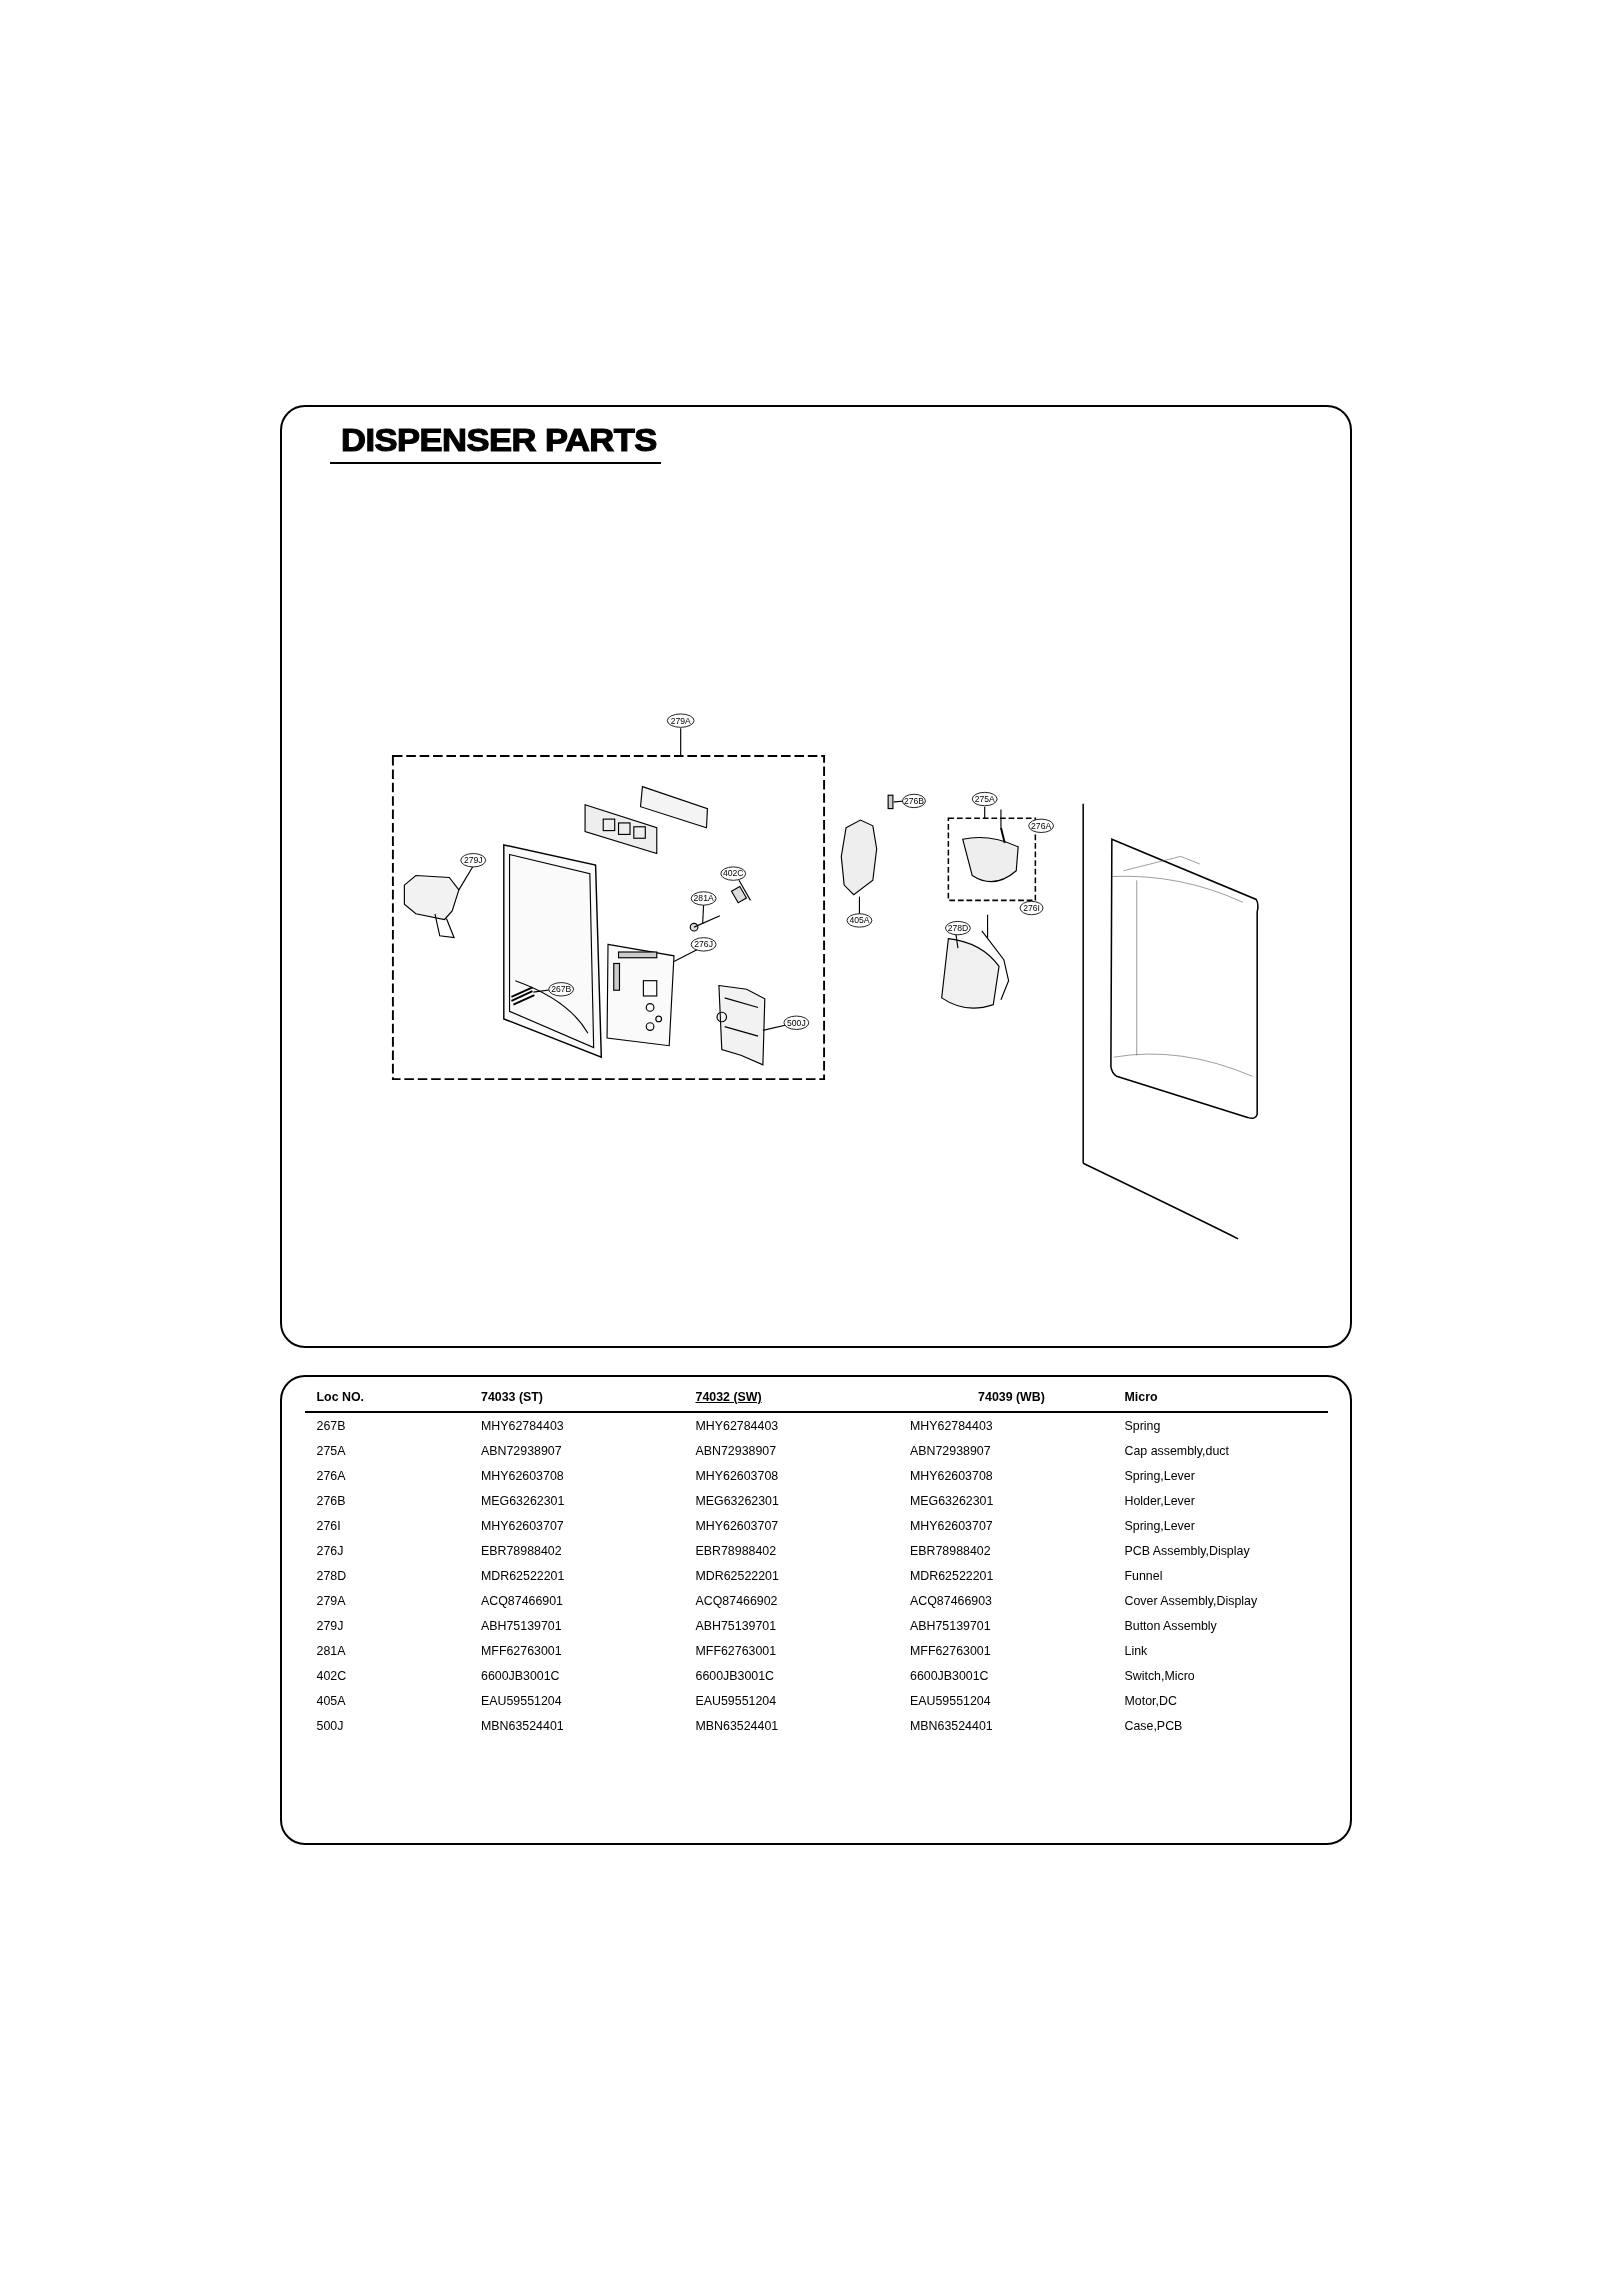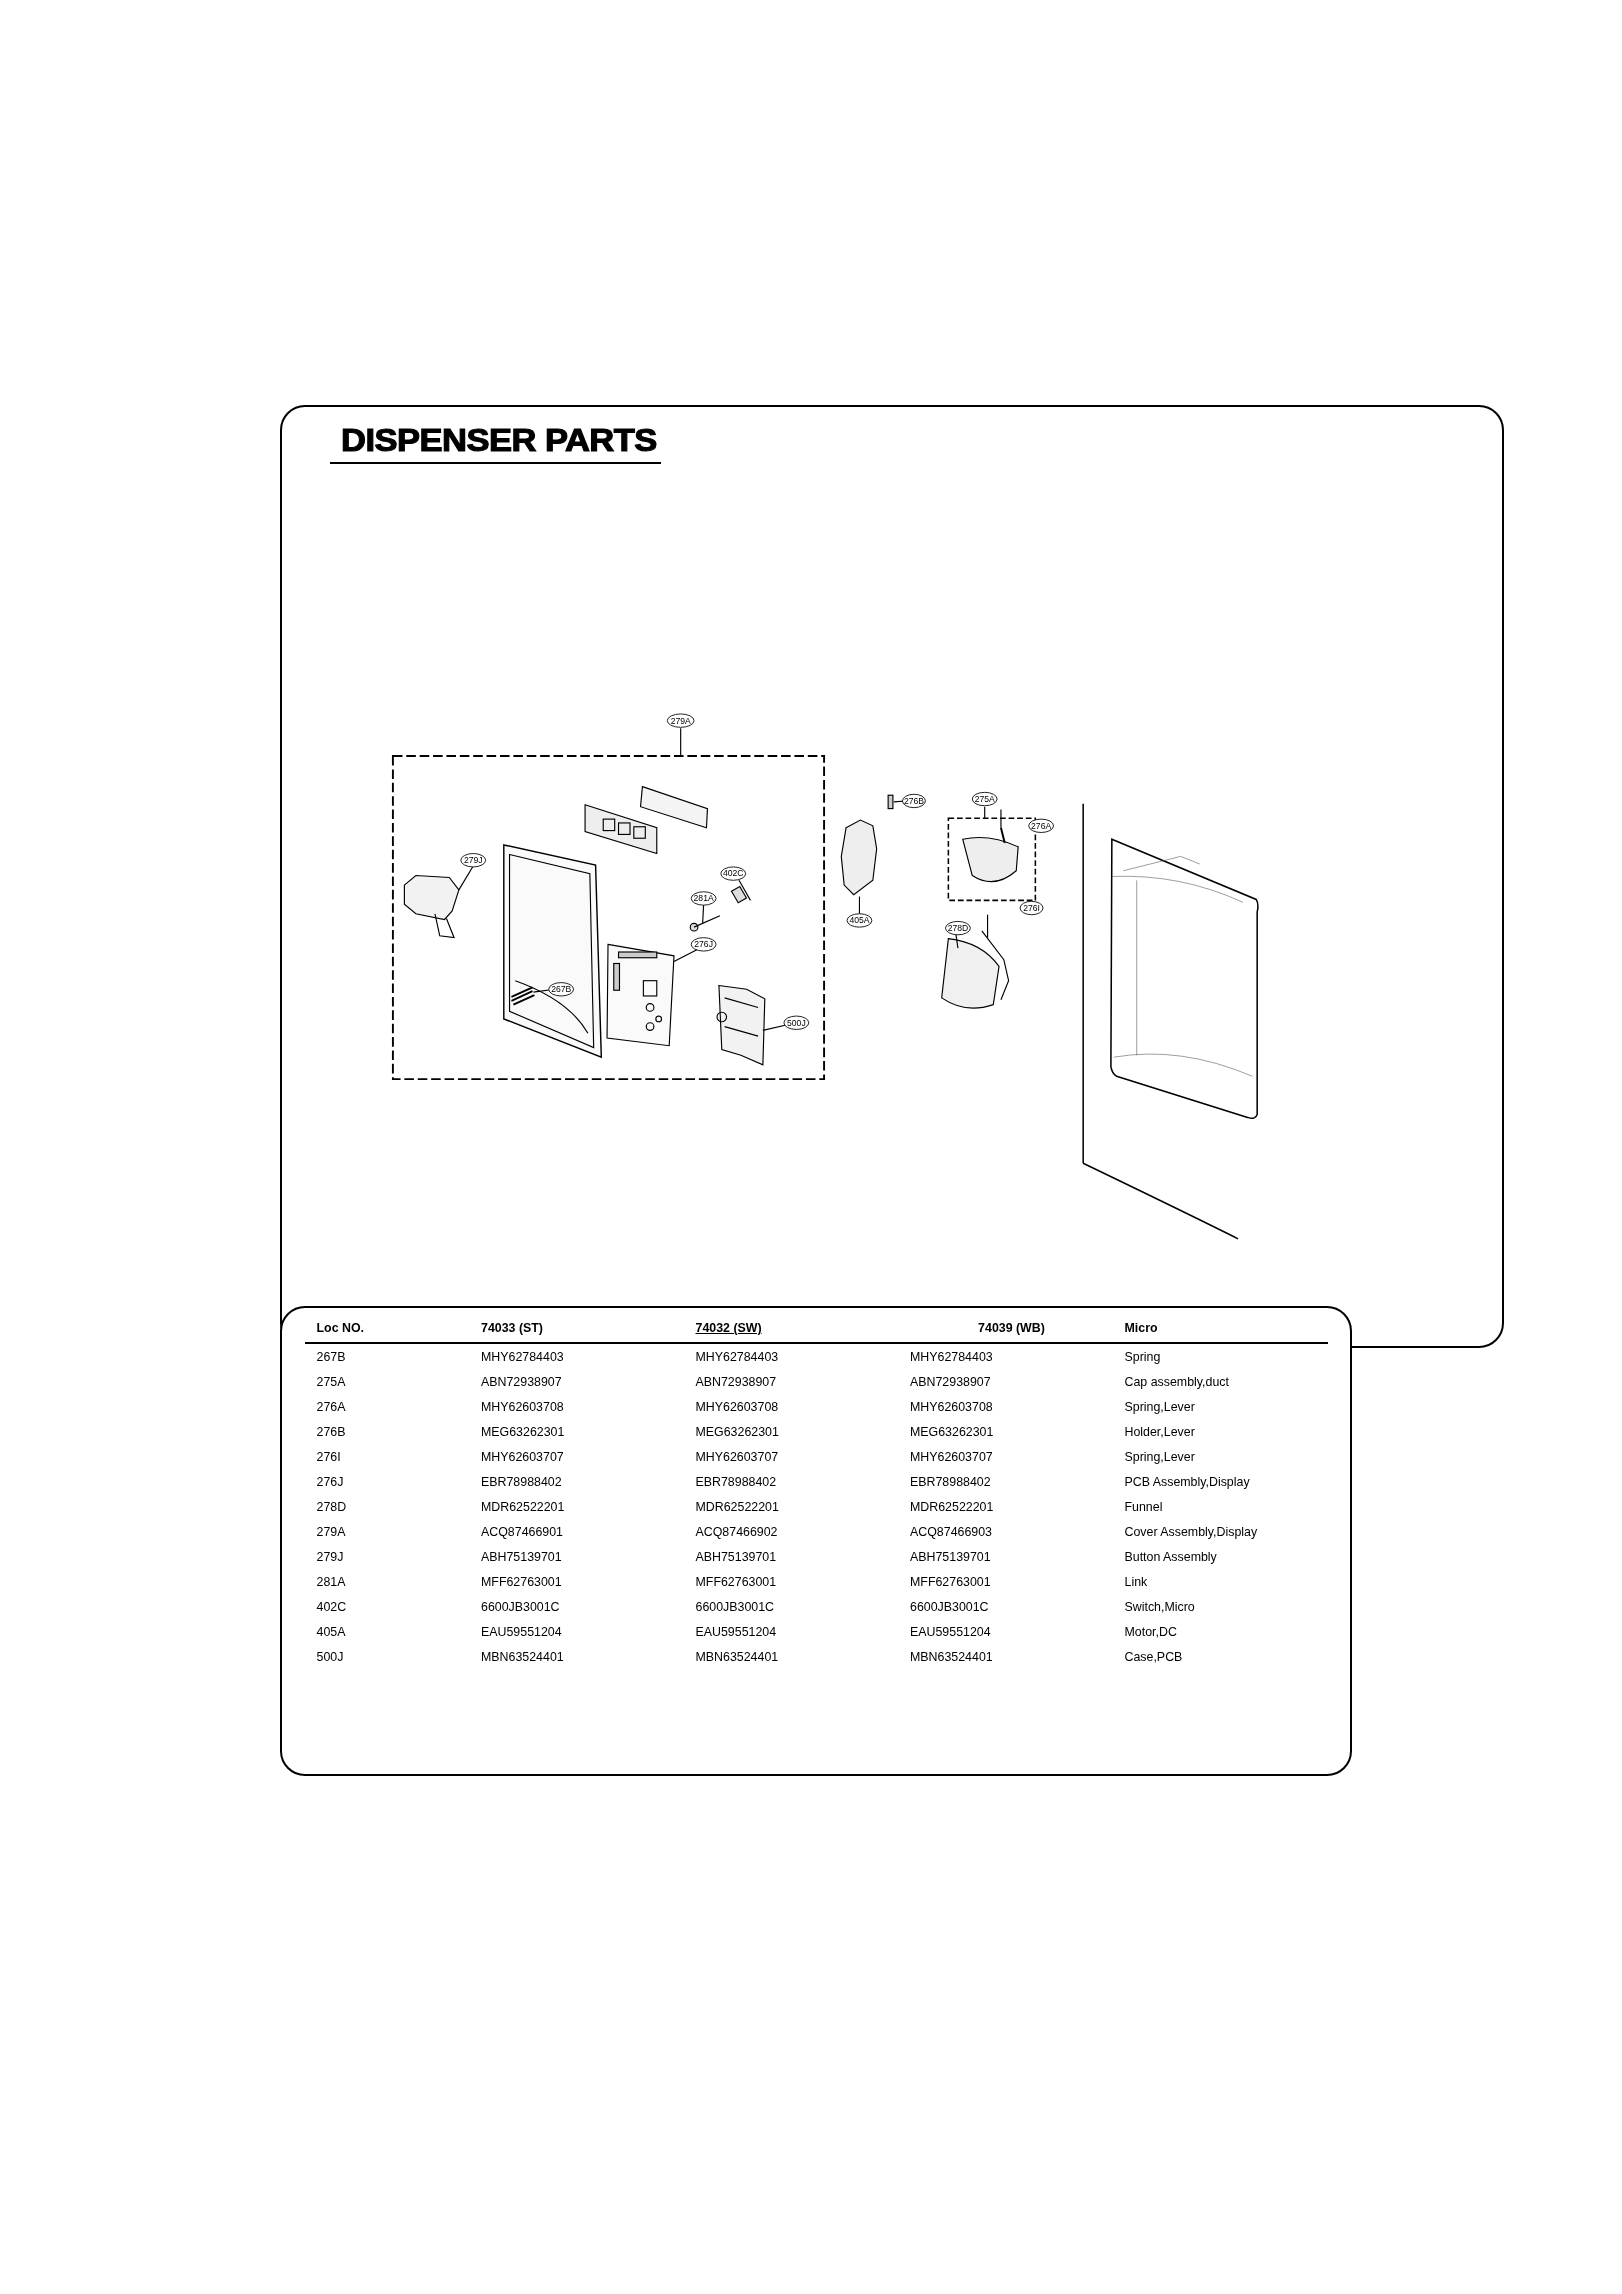--- a/index.html
+++ b/index.html
@@ -1,19 +1,19 @@
 <!DOCTYPE html>
 <html><head>
 <meta charset="utf-8">
 <style>
   html, body { margin:0; padding:0; background:#ffffff; }
   body { width:1622px; height:2294px; position:relative; font-family:"Liberation Sans", sans-serif; color:#000; overflow:hidden; }
   .panel { position:absolute; border:2.9px solid #000; border-radius:25px; background:#fff; box-sizing:border-box; }
-  #diagram-panel { left:280px; top:405px; width:1224px; height:943px; }
-  #table-panel { left:280px; top:1306px; width:1072px; height:470px; }
+  #diagram-panel { left:280px; top:405px; width:1072px; height:943px; }
+  #table-panel { left:280px; top:1375px; width:1072px; height:470px; }
   .title { position:absolute; left:59px; top:15.3px; font-family:"Liberation Sans", sans-serif; font-weight:900; font-size:32px; letter-spacing:-0.5px; transform:scaleX(1.08); transform-origin:left; -webkit-text-stroke:1.1px #000; }
   .title-rule { position:absolute; left:48px; top:55px; width:331px; height:1.9px; background:#000; }
   svg.diagram { position:absolute; left:0; top:0; }
   .callout text { font-family:"Liberation Sans", sans-serif; font-size:9px; }
   table.parts { position:absolute; left:23px; top:11.5px; width:1023px; border-collapse:collapse; font-size:12.4px; }
   table.parts th { text-align:left; font-weight:bold; padding:0 0 5.7px 11.5px; border-bottom:2.4px solid #000; height:17px; }
   table.parts td { padding:0 0 0 11.5px; height:25px; vertical-align:middle; }
   table.parts .c0 { width:153px; }
   table.parts .c1 { width:203px; }
   table.parts .c2 { width:203px;text-decoration:underline; }

